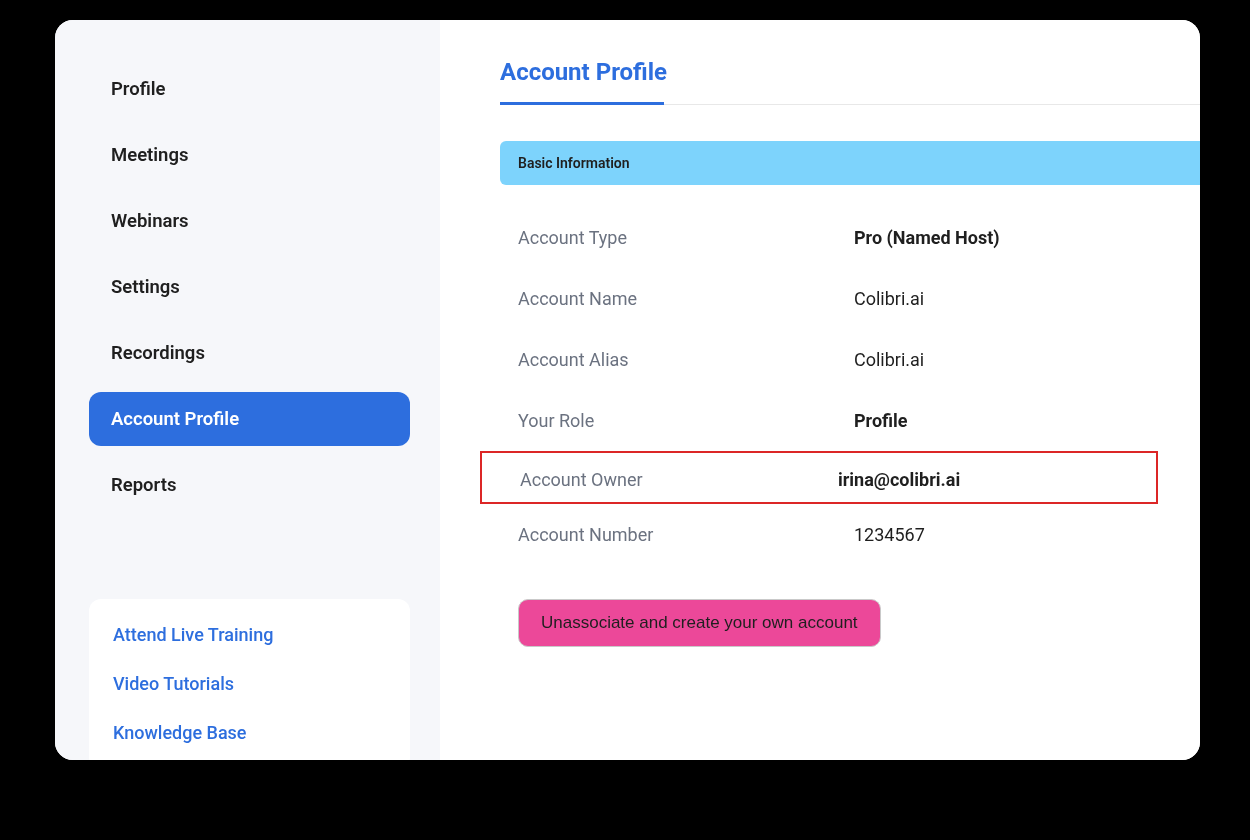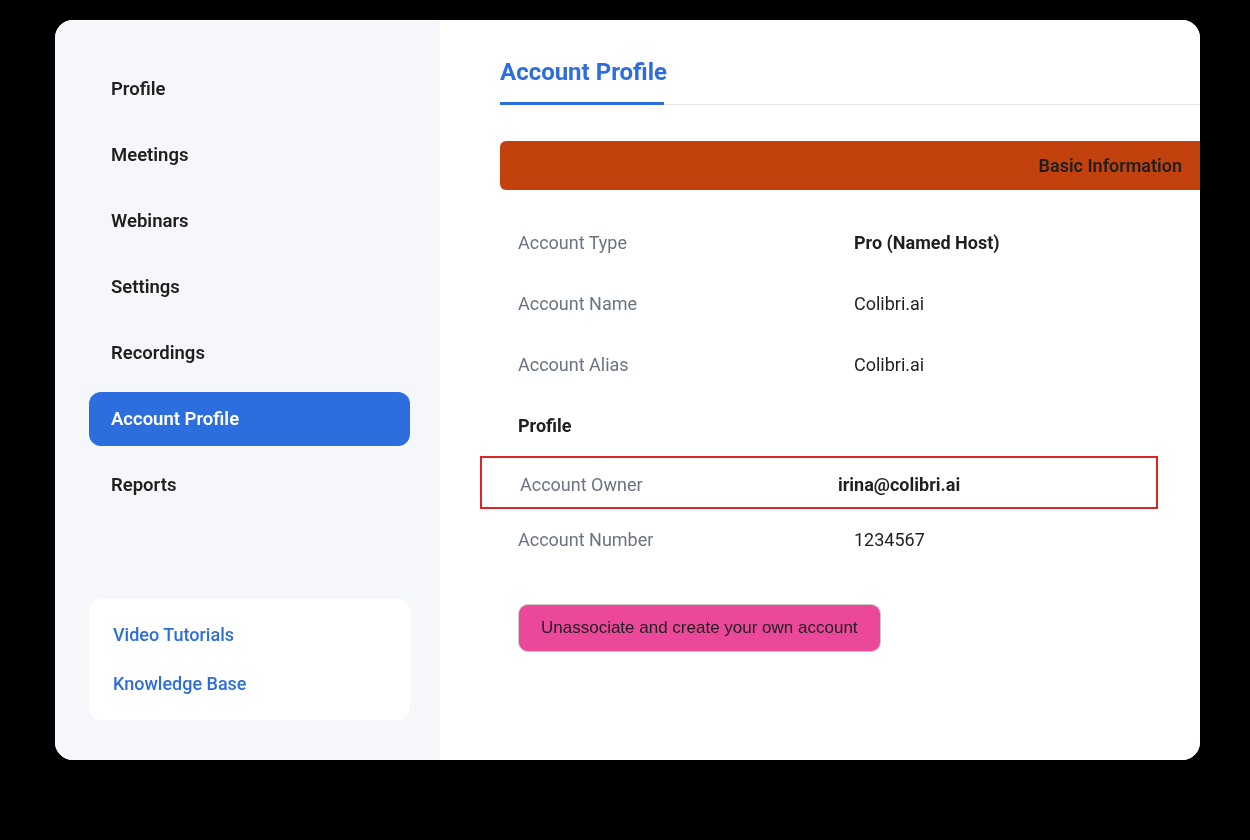--- a/index.html
+++ b/index.html
@@ -89,28 +89,27 @@
     .tab-indicator {
       position: absolute;
       left: 0;
       top: -2px;
       height: 3px;
       width: 164px;
       background: #2d6ede;
     }
     .section-header {
       margin-top: 36px;
-      background: #c2410c;
+      background: #7dd3fc;
       padding: 14px 18px;
-      font-size: 18px;
+      font-size: 14px;
       font-weight: 600;
       color: #1f1f1f;
       border-radius: 6px 0 0 6px;
       width: 100%;
-      text-align: right;
     }
     .info-rows {
       margin-top: 22px;
     }
     .info-row {
       display: flex;
       align-items: center;
       padding: 20px 18px;
     }
     .info-row.highlighted {
@@ -158,20 +157,21 @@
       <div class="nav-item">Profile</div>
       <div class="nav-item">Meetings</div>
       <div class="nav-item">Webinars</div>
       <div class="nav-item">Settings</div>
       <div class="nav-item">Recordings</div>
       <div class="nav-item active">Account Profile</div>
       <div class="nav-item">Reports</div>
     </nav>
 
     <div class="help-box">
+      <a class="help-link">Attend Live Training</a>
       <a class="help-link">Video Tutorials</a>
       <a class="help-link">Knowledge Base</a>
     </div>
   </aside>
 
   <main class="main">
     <div>
       <span class="page-title">Account Profile</span>
       <div class="tab-line">
         <div class="tab-indicator"></div>
@@ -191,20 +191,21 @@
         <span class="info-label">Account Name</span>
         <span class="info-value">Colibri.ai</span>
       </div>
 
       <div class="info-row">
         <span class="info-label">Account Alias</span>
         <span class="info-value">Colibri.ai</span>
       </div>
 
       <div class="info-row">
+        <span class="info-label">Your Role</span>
         <span class="info-value bold">Profile</span>
       </div>
 
       <div class="info-row highlighted">
         <span class="info-label" style="width:318px">Account Owner</span>
         <span class="info-value bold">irina@colibri.ai</span>
       </div>
 
       <div class="info-row">
         <span class="info-label">Account Number</span>

